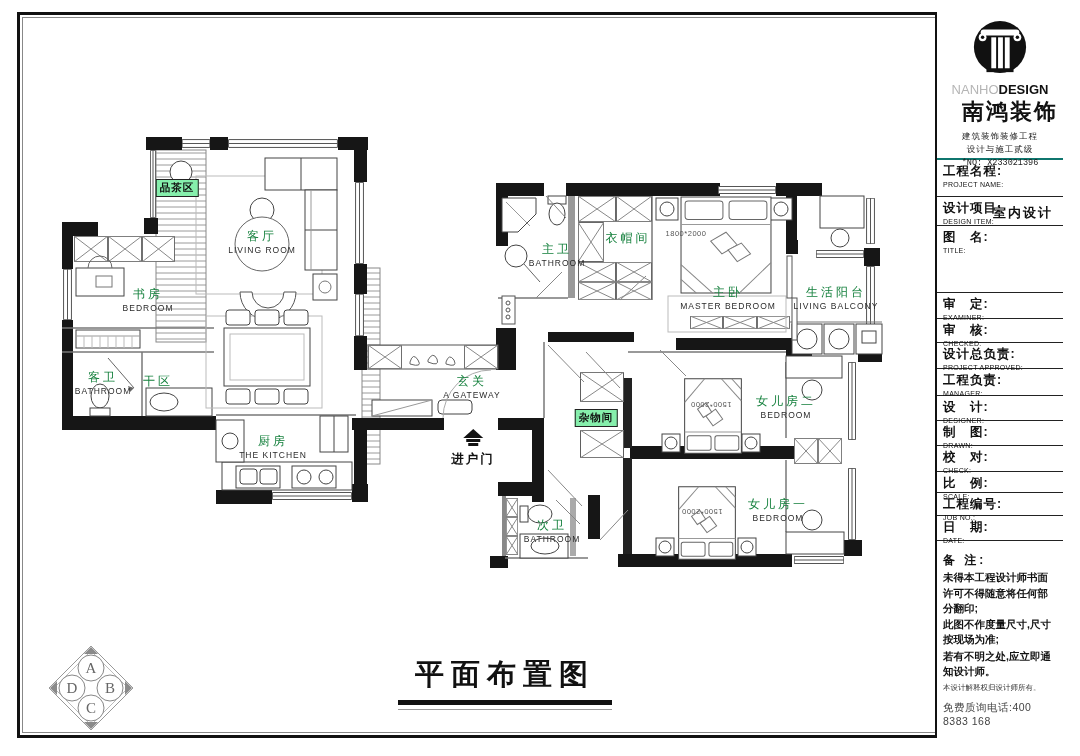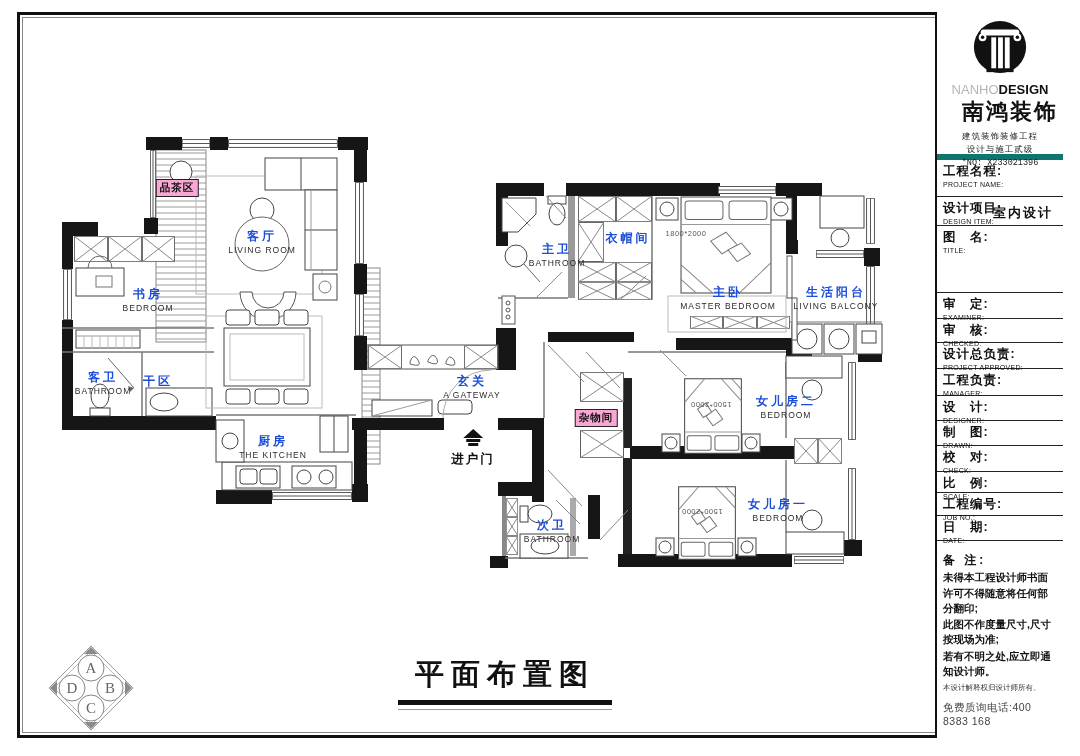--- a/index.html
+++ b/index.html
@@ -4,38 +4,38 @@
 <style>
   html,body{margin:0;padding:0;background:#fff;}
   body{width:1080px;height:756px;position:relative;font-family:"Liberation Sans",sans-serif;color:#111;overflow:hidden;}
   
   .sheet{position:absolute;left:17px;top:12px;width:1046px;height:726px;border:3px solid #111;box-sizing:border-box;}
   .sheet::after{content:"";position:absolute;inset:2px;border:1px solid #888;pointer-events:none;}
   
   svg.plan{position:absolute;left:0;top:0;z-index:1;}
   
   .rlabel{position:absolute;transform:translate(-50%,-50%);text-align:center;white-space:nowrap;z-index:2;}
-  .rlabel .cn{display:block;font-size:12px;font-weight:bold;letter-spacing:3px;color:#1d4ed8;}
+  .rlabel .cn{display:block;font-size:12px;font-weight:normal;letter-spacing:3px;color:#15803d;}
   .rlabel .en{display:block;font-size:8.5px;letter-spacing:1px;color:#2a2a2a;margin-top:0px;}
-  .rlabel-box{position:absolute;transform:translate(-50%,-50%);border:1px solid #222;background:#f9a8d4;padding:1px 3px;font-size:10.5px;font-weight:bold;letter-spacing:1px;z-index:2;white-space:nowrap;}
+  .rlabel-box{position:absolute;transform:translate(-50%,-50%);border:1px solid #222;background:#86efac;padding:1px 3px;font-size:10.5px;font-weight:bold;letter-spacing:1px;z-index:2;white-space:nowrap;}
   .bedsize{position:absolute;transform:translate(-50%,-50%);font-size:7.5px;color:#555;letter-spacing:0.5px;z-index:2;}
   .bedsize.flip{transform:translate(-50%,-50%) rotate(180deg);}
   
   .entry{position:absolute;transform:translateX(-50%);text-align:center;z-index:2;}
   .entry-label{font-size:12.5px;font-weight:bold;letter-spacing:2px;margin-top:1px;}
   
   .dtitle{position:absolute;left:398px;top:655px;width:214px;text-align:center;font-size:29px;font-weight:bold;letter-spacing:7px;z-index:2;}
   .dtitle-bar{position:absolute;left:398px;top:700px;width:214px;height:5px;background:#111;z-index:2;}
   .dtitle-line{position:absolute;left:398px;top:709px;width:214px;height:1px;background:#999;z-index:2;}
   
   .compass{position:absolute;left:38px;top:638px;width:106px;height:100px;z-index:2;}
   .cletter{position:absolute;font-family:"Liberation Serif",serif;font-size:15px;color:#666;transform:translate(-50%,-50%);}
   
   .tb{position:absolute;left:935px;top:12px;width:128px;height:726px;border-left:2px solid #111;box-sizing:border-box;display:flex;flex-direction:column;background:#fff;z-index:3;}
-  .tb-logo{height:148px;border-bottom:6px solid #0f766e;box-sizing:border-box;text-align:center;padding-top:6px;}
+  .tb-logo{height:148px;border-bottom:2px solid #0f766e;box-sizing:border-box;text-align:center;padding-top:6px;}
   .brand-en{font-size:13px;letter-spacing:0px;margin-top:2px;}
   .brand-en .lt{color:#b5b5b5;}
   .brand-en .bd{color:#111;font-weight:bold;}
   .brand-cn{font-size:22px;font-weight:bold;letter-spacing:2px;margin-top:0px;padding-left:20px;}
   .cert{font-size:8.5px;color:#222;letter-spacing:1px;line-height:1.5;margin-top:3px;}
   .lic{font-size:8.5px;color:#222;margin-top:2px;font-family:"Liberation Mono",monospace;}
   .tb-row{position:relative;border-bottom:1px solid #222;box-sizing:border-box;padding:3px 6px 0 6px;}
   .tb-cn{display:block;font-size:12.5px;font-weight:bold;letter-spacing:1px;}
   .tb-en{display:block;font-size:7px;color:#111;letter-spacing:0.3px;margin-top:1px;}
   .tb-val{position:absolute;right:10px;top:55%;transform:translateY(-50%);font-weight:bold;font-size:13px;letter-spacing:2px;}

